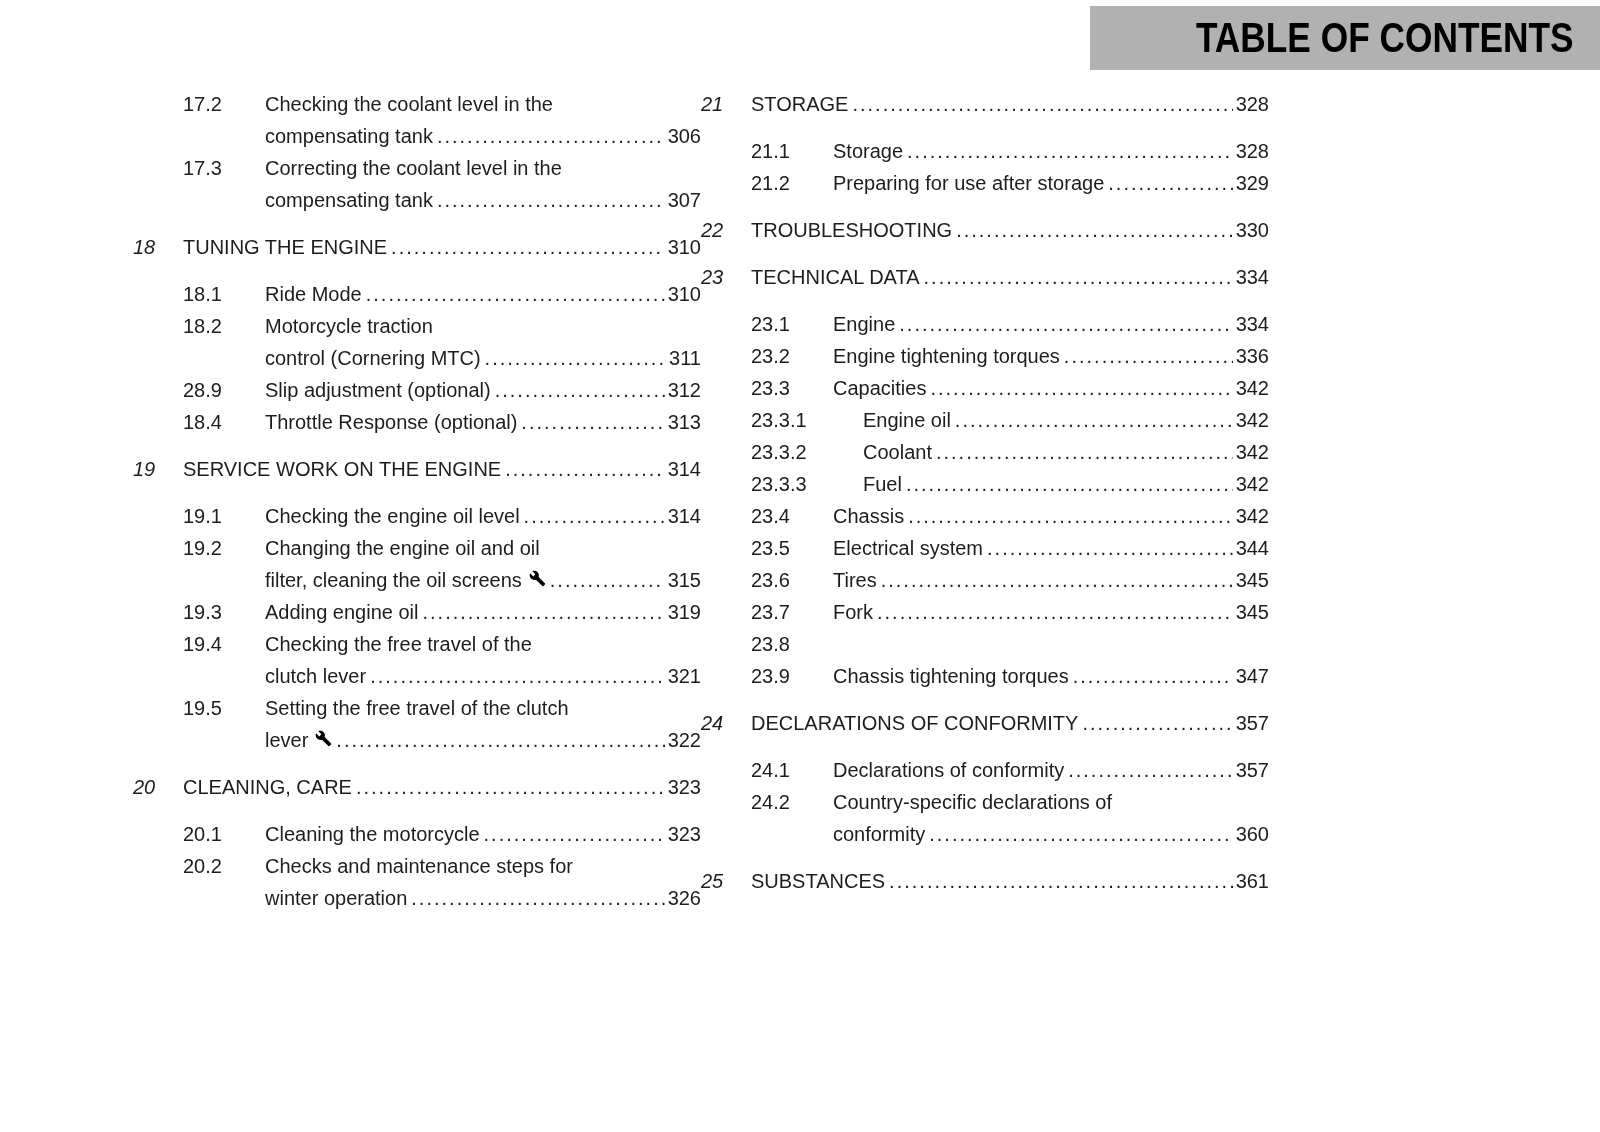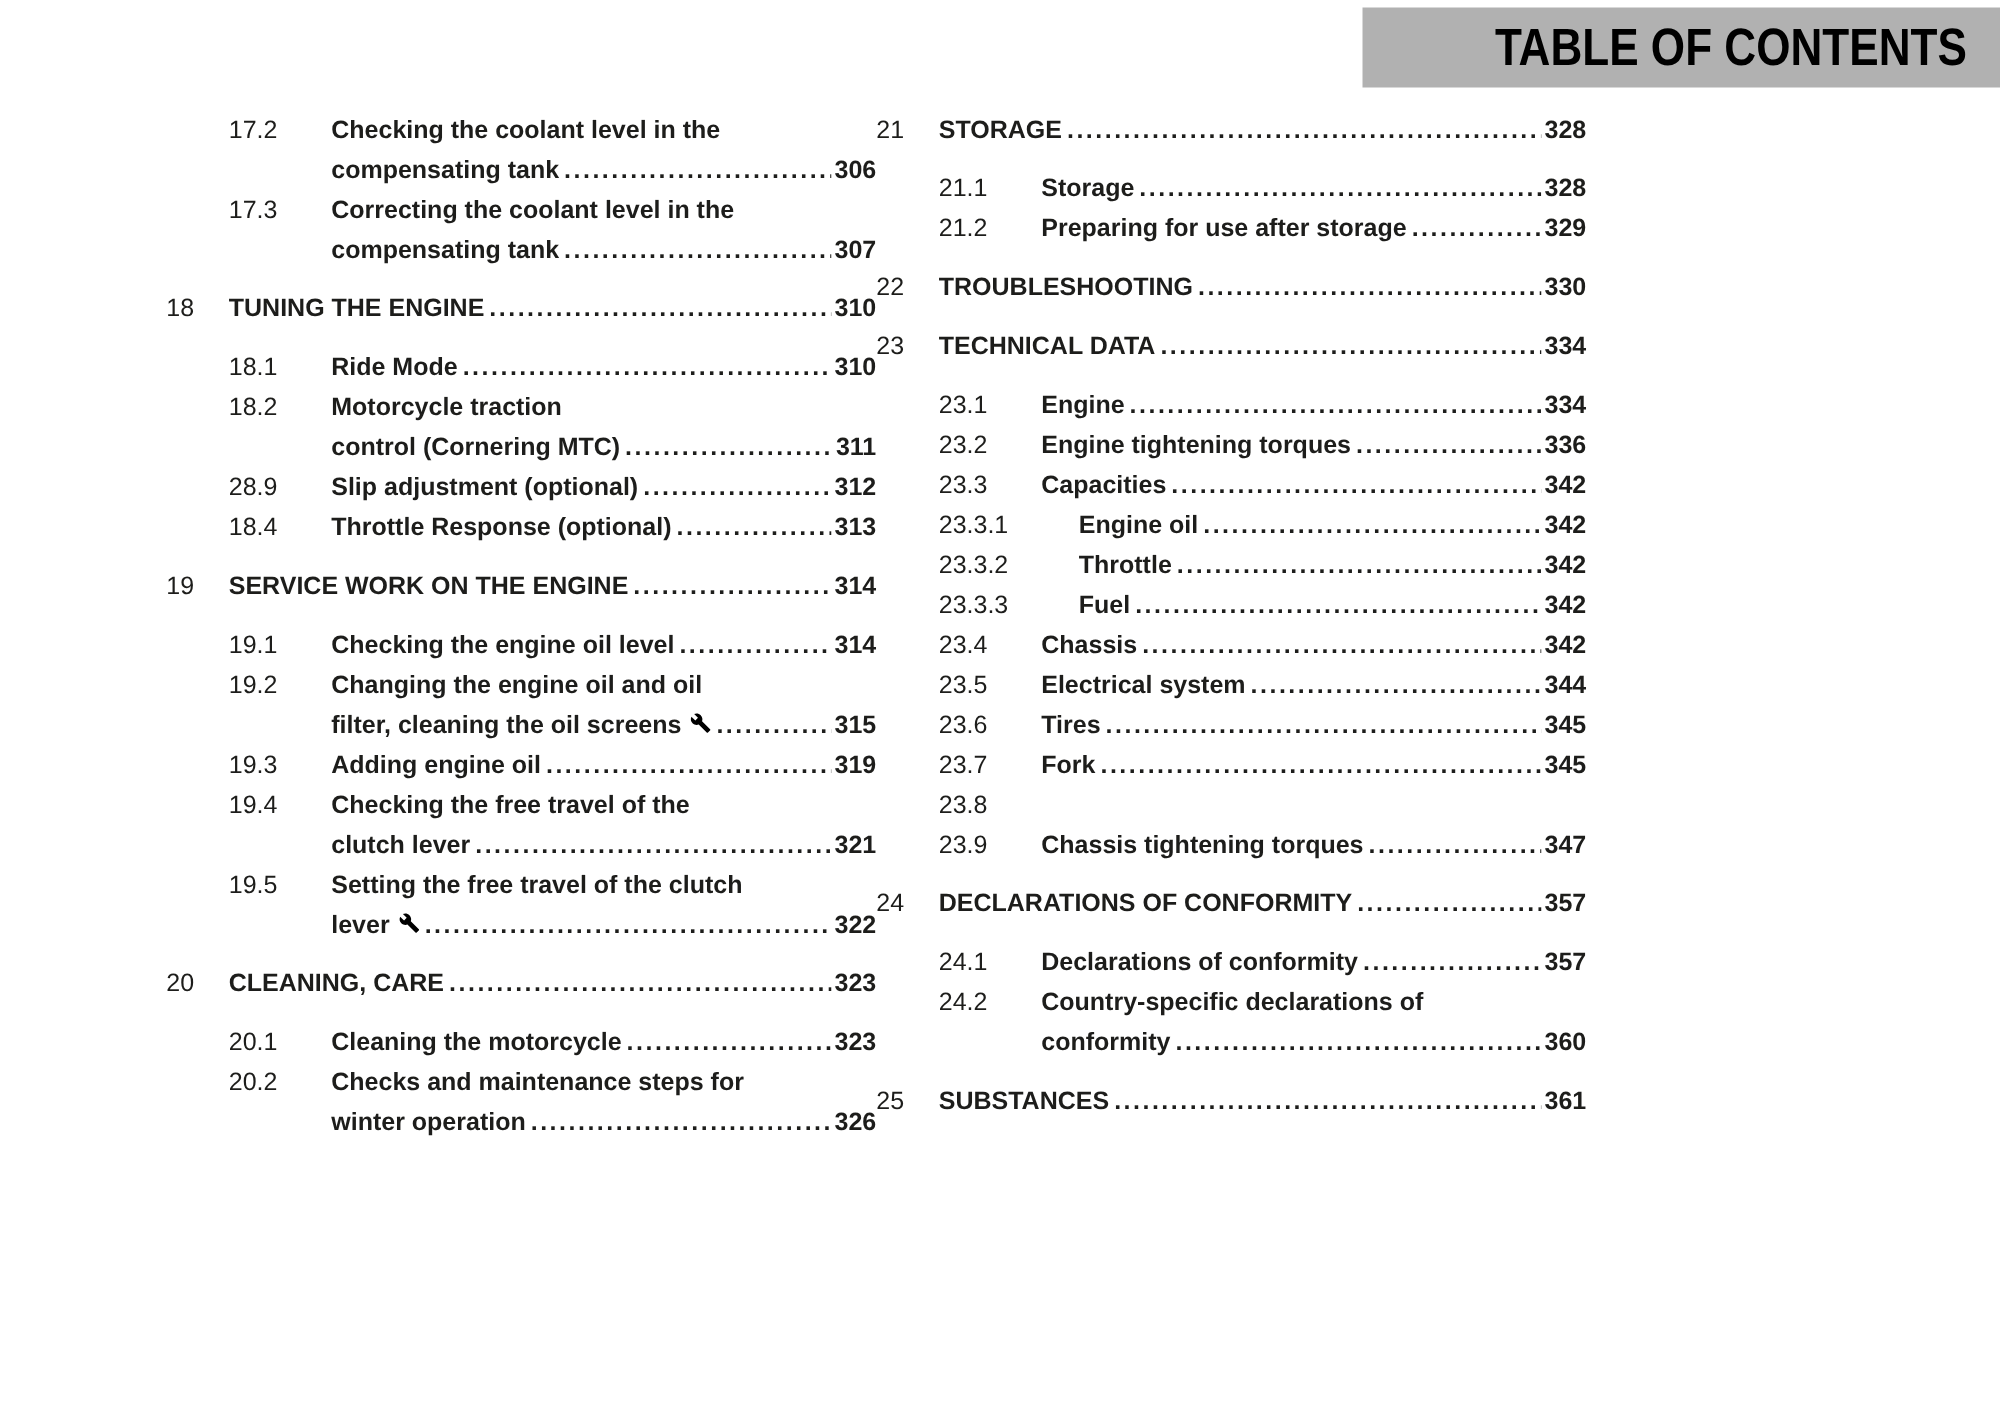--- a/index.html
+++ b/index.html
@@ -49,27 +49,27 @@
 
   .entry {
     display: flex;
     font-size: 20px;
     line-height: 32px;
   }
   .entry.l1 { margin: 15px 0; }
   .col > .entry:first-child { margin-top: 0; }
 
   .num { flex: 0 0 auto; }
-  .l1 .num { width: 50px; }
+  .l1 .num { width: 50px; font-style: italic; }
   .l2 { padding-left: 50px; }
   .l2 .num { width: 82px; }
   .l3 { padding-left: 50px; }
   .l3 .num { width: 112px; }
 
-  .body { flex: 1; min-width: 0; font-weight: bold; }
+  .body { flex: 1; min-width: 0; }
   .line { display: flex; }
   .txt { flex: 0 0 auto; white-space: nowrap; }
 
   .dots {
     flex: 1 1 auto;
     min-width: 0;
     overflow: hidden;
     white-space: nowrap;
     letter-spacing: 2px;
     margin-left: 4px;
@@ -396,21 +396,21 @@
               <span class="txt">Engine oil</span>
               <span class="dots"></span>
               <span class="pgnum">342</span>
             </div>
           </div>
         </div>
         <div class="entry l3">
           <span class="num">23.3.2</span>
           <div class="body">
             <div class="line">
-              <span class="txt">Throttle</span>
+              <span class="txt">Coolant</span>
               <span class="dots"></span>
               <span class="pgnum">342</span>
             </div>
           </div>
         </div>
         <div class="entry l3">
           <span class="num">23.3.3</span>
           <div class="body">
             <div class="line">
               <span class="txt">Fuel</span>

